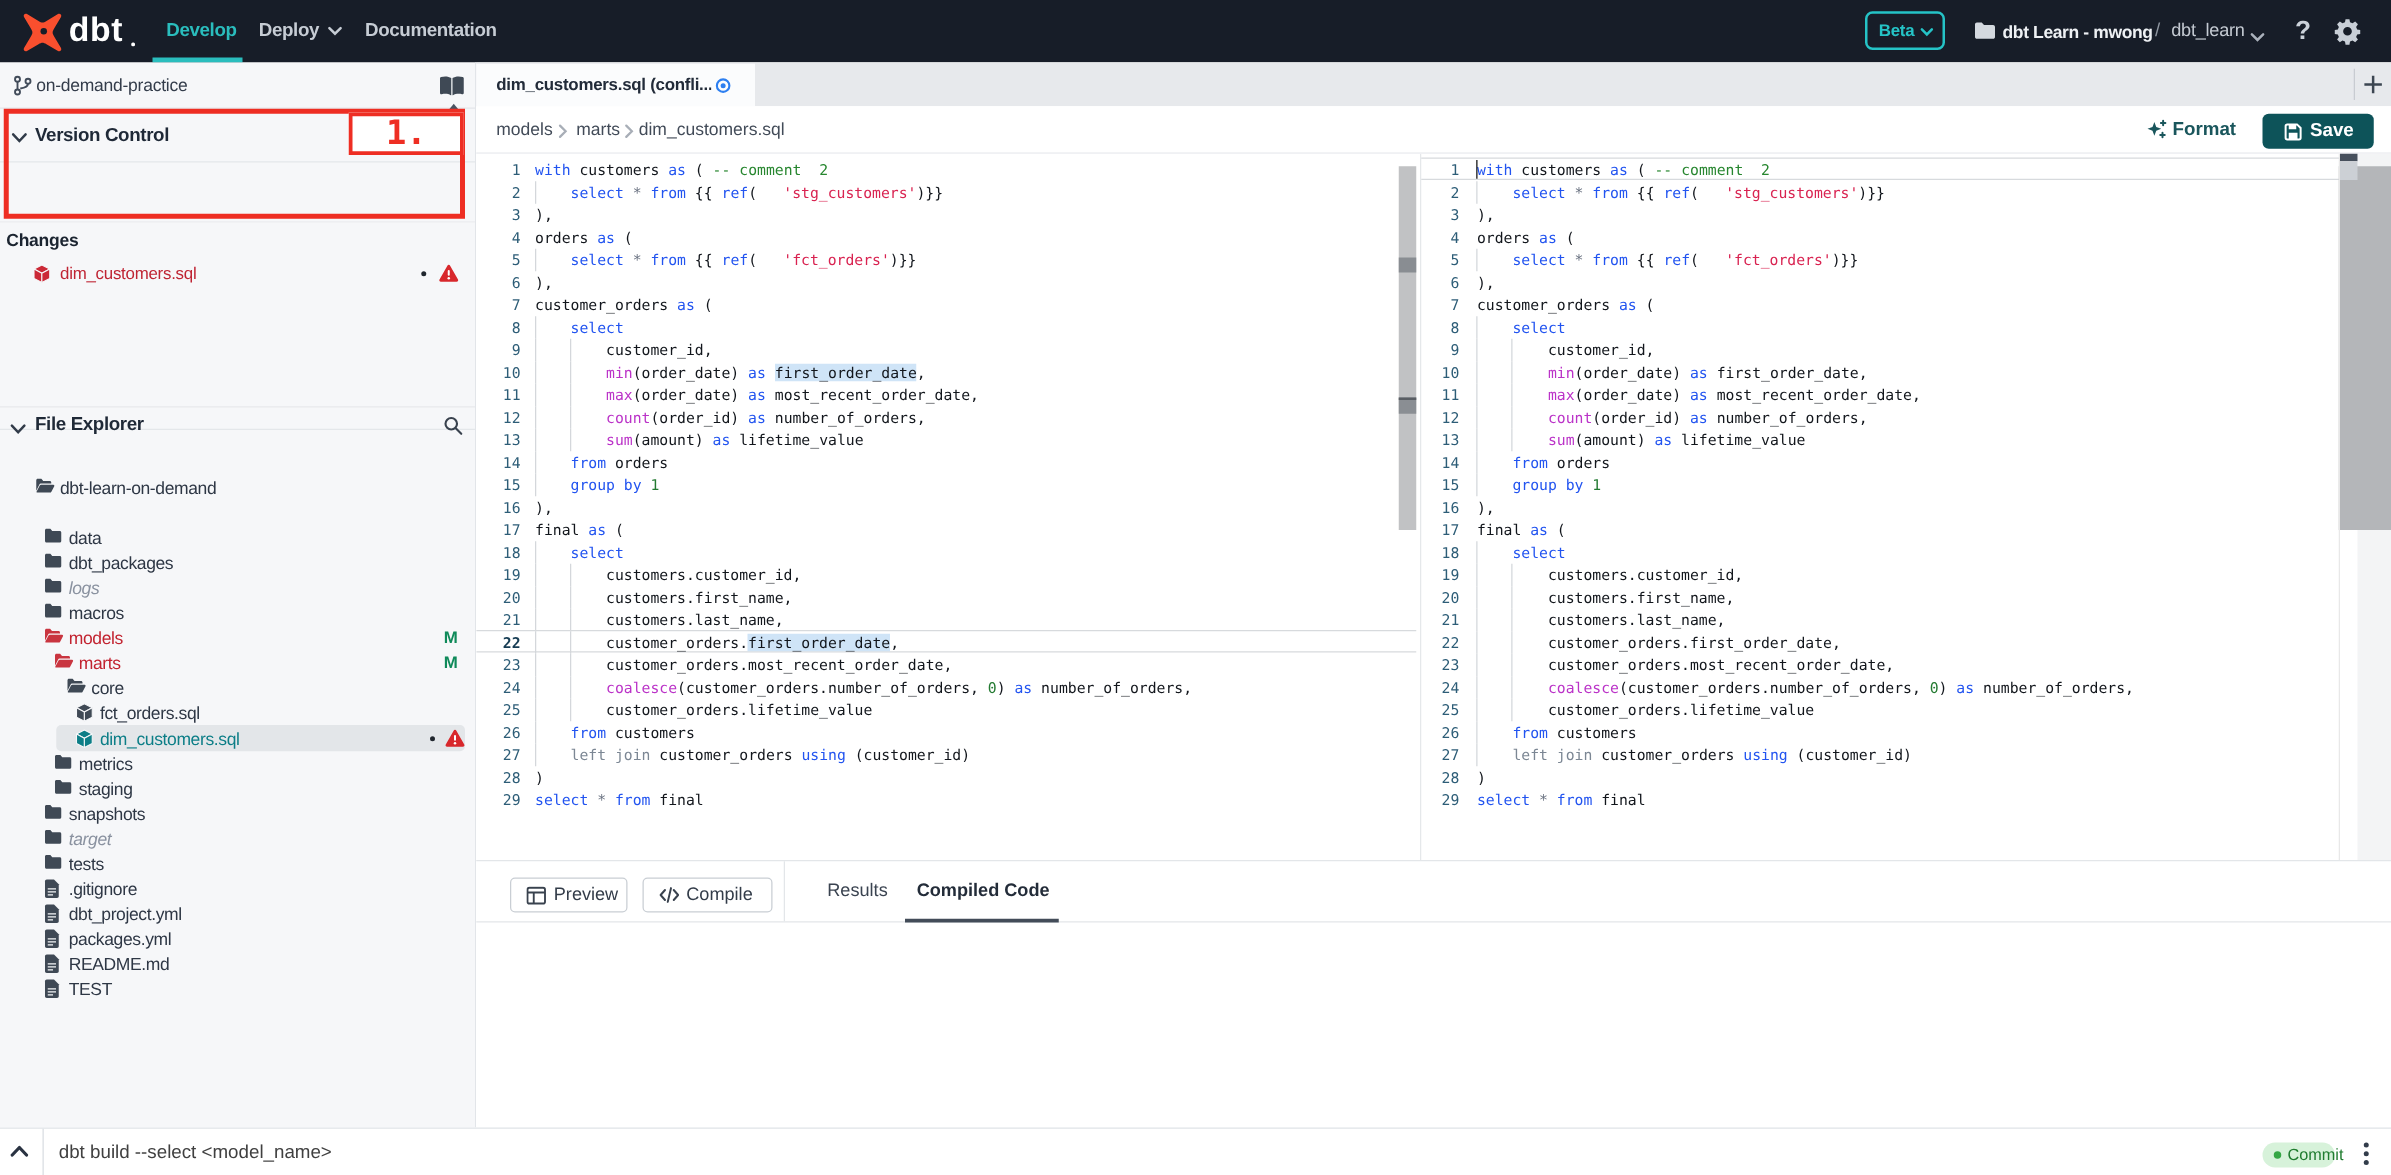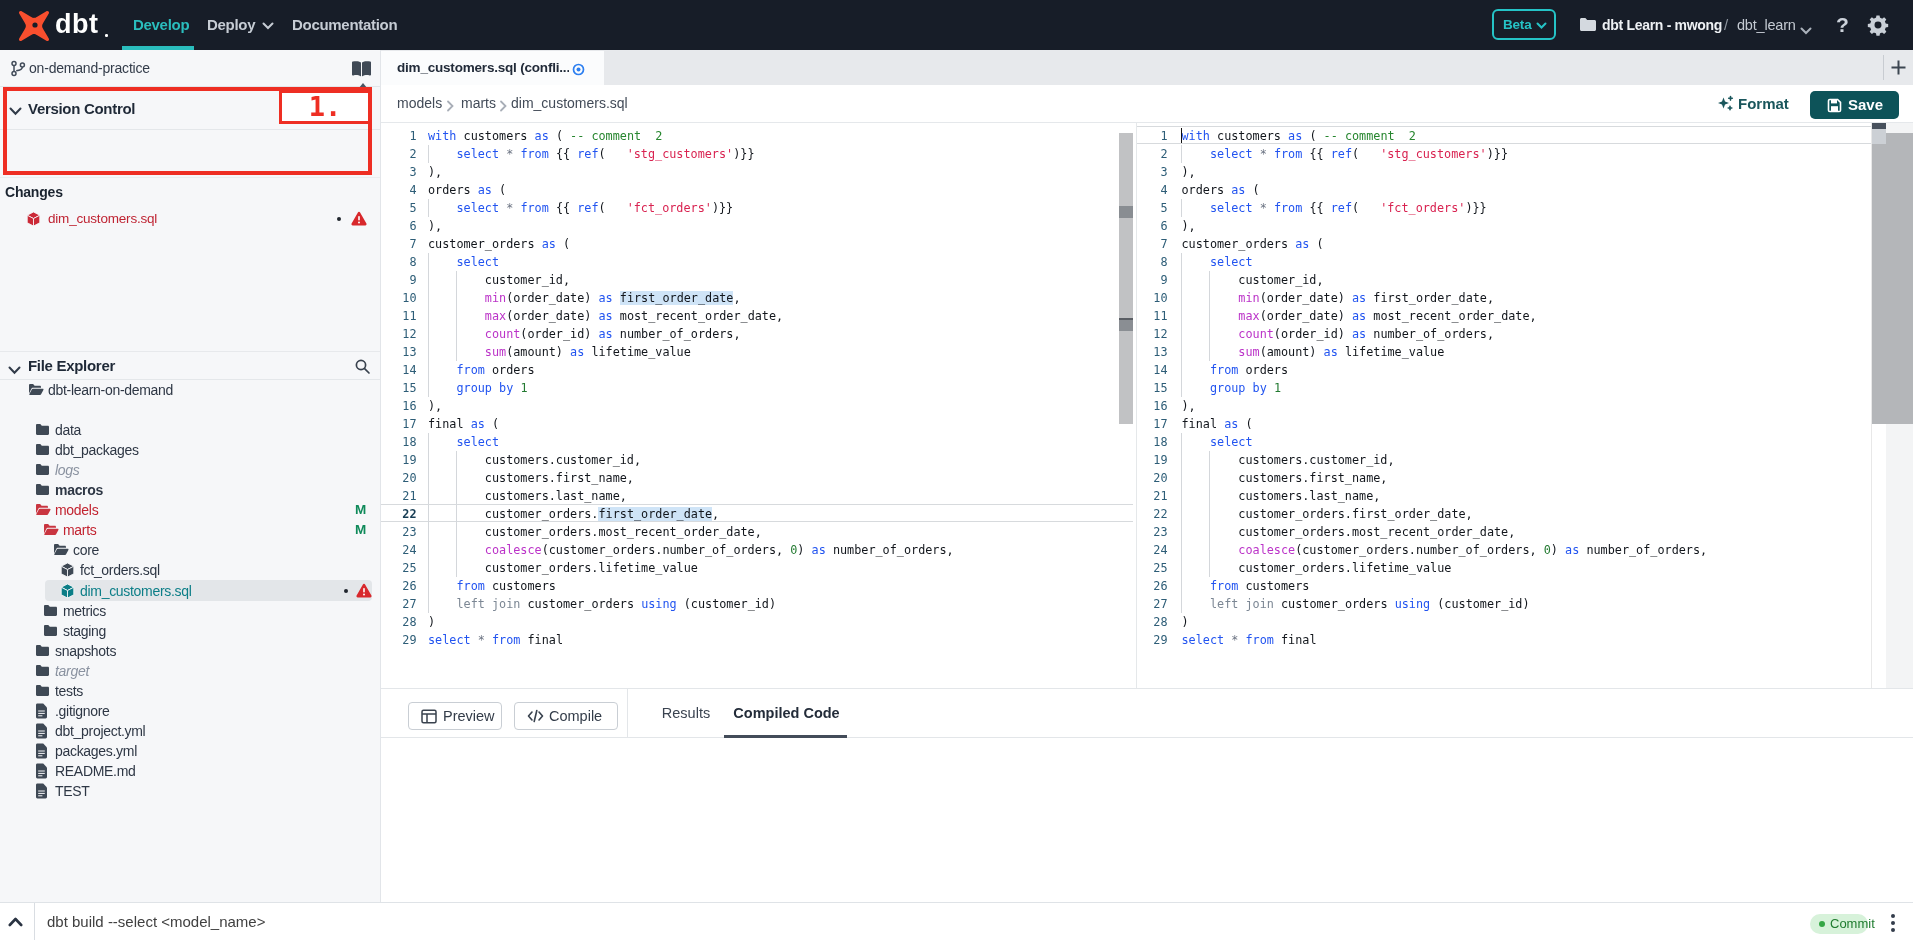--- a/index.html
+++ b/index.html
@@ -56,21 +56,21 @@
   #anno-label { left:279px; top:40px; width:92px; height:34px; background:#fff; border:3px solid #ee2e23; color:#ee2e23;
     font-family:"DejaVu Sans Mono", monospace; font-weight:700; font-size:27px; text-align:center; line-height:28px; }
 
   #changes-title { left:5px; top:134px; font-size:14px; letter-spacing:-0.2px; font-weight:700; color:#1b2430; }
   .change-row { position:absolute; left:0; width:380px; height:22px; }
   .change-row .c-icon { position:absolute; left:26px; top:3px; }
   .change-row .c-label { position:absolute; left:48px; top:0; line-height:22px; font-size:13.5px; letter-spacing:-0.2px; color:#bf2433; }
   .change-row .c-dot { position:absolute; left:337px; top:9px; width:4px; height:4px; border-radius:50%; background:#20262e; }
   .change-row .c-warn { position:absolute; left:351px; top:3px; }
 
-  #fe-header { left:0; top:301px; width:380px; height:29px; border-top:1px solid #e7e9ec; border-bottom:1px solid #e4e7ea; }
+  #fe-header { left:0; top:275px; width:380px; height:19px; border-top:1px solid #e7e9ec; border-bottom:1px solid #e4e7ea; }
   #fe-chevron { left:8px; top:9px; }
   #fe-title { left:28px; top:0; height:28px; line-height:28px; font-weight:700; font-size:15px; letter-spacing:-0.3px; color:#1f2937; }
   #fe-search { left:354px; top:6px; }
 
   #file-tree { left:0; top:330px; width:380px; height:480px; }
   .tree-row { position:absolute; left:0; width:380px; height:20px; }
   .tree-row .t-sel { position:absolute; left:45px; top:-1px; width:327px; height:21px; background:#e3e6e9; border-radius:4px; }
   .tree-row .t-icon { position:absolute; top:2px; }
   .tree-row .t-label { position:absolute; top:0; line-height:20px; font-size:14px; letter-spacing:-0.3px; color:#2e3745; white-space:nowrap; }
   .tree-row .t-label.muted { color:#8a92a0; font-style:italic; }
@@ -289,21 +289,21 @@
               <path d="M1 2.2 C1 1.5 1.5 1 2.2 1 H5.3 L6.8 2.7 H12.8 C13.5 2.7 14 3.2 14 3.9 V10.8 C14 11.5 13.5 12 12.8 12 H2.2 C1.5 12 1 11.5 1 10.8 Z" fill="#3f4955"></path>
             </svg></span>
           <span class="t-label " style="left:55px">dbt_packages</span>
         </div>
         <div class="tree-row" style="top: 80.2px;">
           <span class="t-icon" style="left:35px"><svg width="15" height="13" viewBox="0 0 15 13">
               <path d="M1 2.2 C1 1.5 1.5 1 2.2 1 H5.3 L6.8 2.7 H12.8 C13.5 2.7 14 3.2 14 3.9 V10.8 C14 11.5 13.5 12 12.8 12 H2.2 C1.5 12 1 11.5 1 10.8 Z" fill="#3f4955"></path>
             </svg></span>
           <span class="t-label muted" style="left:55px">logs</span>
         </div>
-        <div class="tree-row" style="top: 100.25px; font-weight: bold;">
+        <div class="tree-row" style="top: 100.25px;">
           <span class="t-icon" style="left:35px"><svg width="15" height="13" viewBox="0 0 15 13">
               <path d="M1 2.2 C1 1.5 1.5 1 2.2 1 H5.3 L6.8 2.7 H12.8 C13.5 2.7 14 3.2 14 3.9 V10.8 C14 11.5 13.5 12 12.8 12 H2.2 C1.5 12 1 11.5 1 10.8 Z" fill="#3f4955"></path>
             </svg></span>
           <span class="t-label " style="left:55px">macros</span>
         </div>
         <div class="tree-row" style="top: 120.3px;">
           <span class="t-icon" style="left:35px"><svg width="16" height="13" viewBox="0 0 16 13">
               <path d="M1 2.2 C1 1.5 1.5 1 2.2 1 H5.1 L6.6 2.7 H11.8 C12.5 2.7 13 3.2 13 3.9 V4.8 H4.6 C4.1 4.8 3.7 5.1 3.5 5.5 L1 10.5 Z" fill="#c93540"></path>
               <path d="M4.9 5.8 H14.7 C15.3 5.8 15.7 6.4 15.4 6.9 L13.1 11.3 C12.9 11.7 12.5 12 12 12 H1.7 C1.3 12 1.1 11.6 1.3 11.2 L3.8 6.4 C4 6 4.4 5.8 4.9 5.8 Z" fill="#c93540"></path>
             </svg></span>

